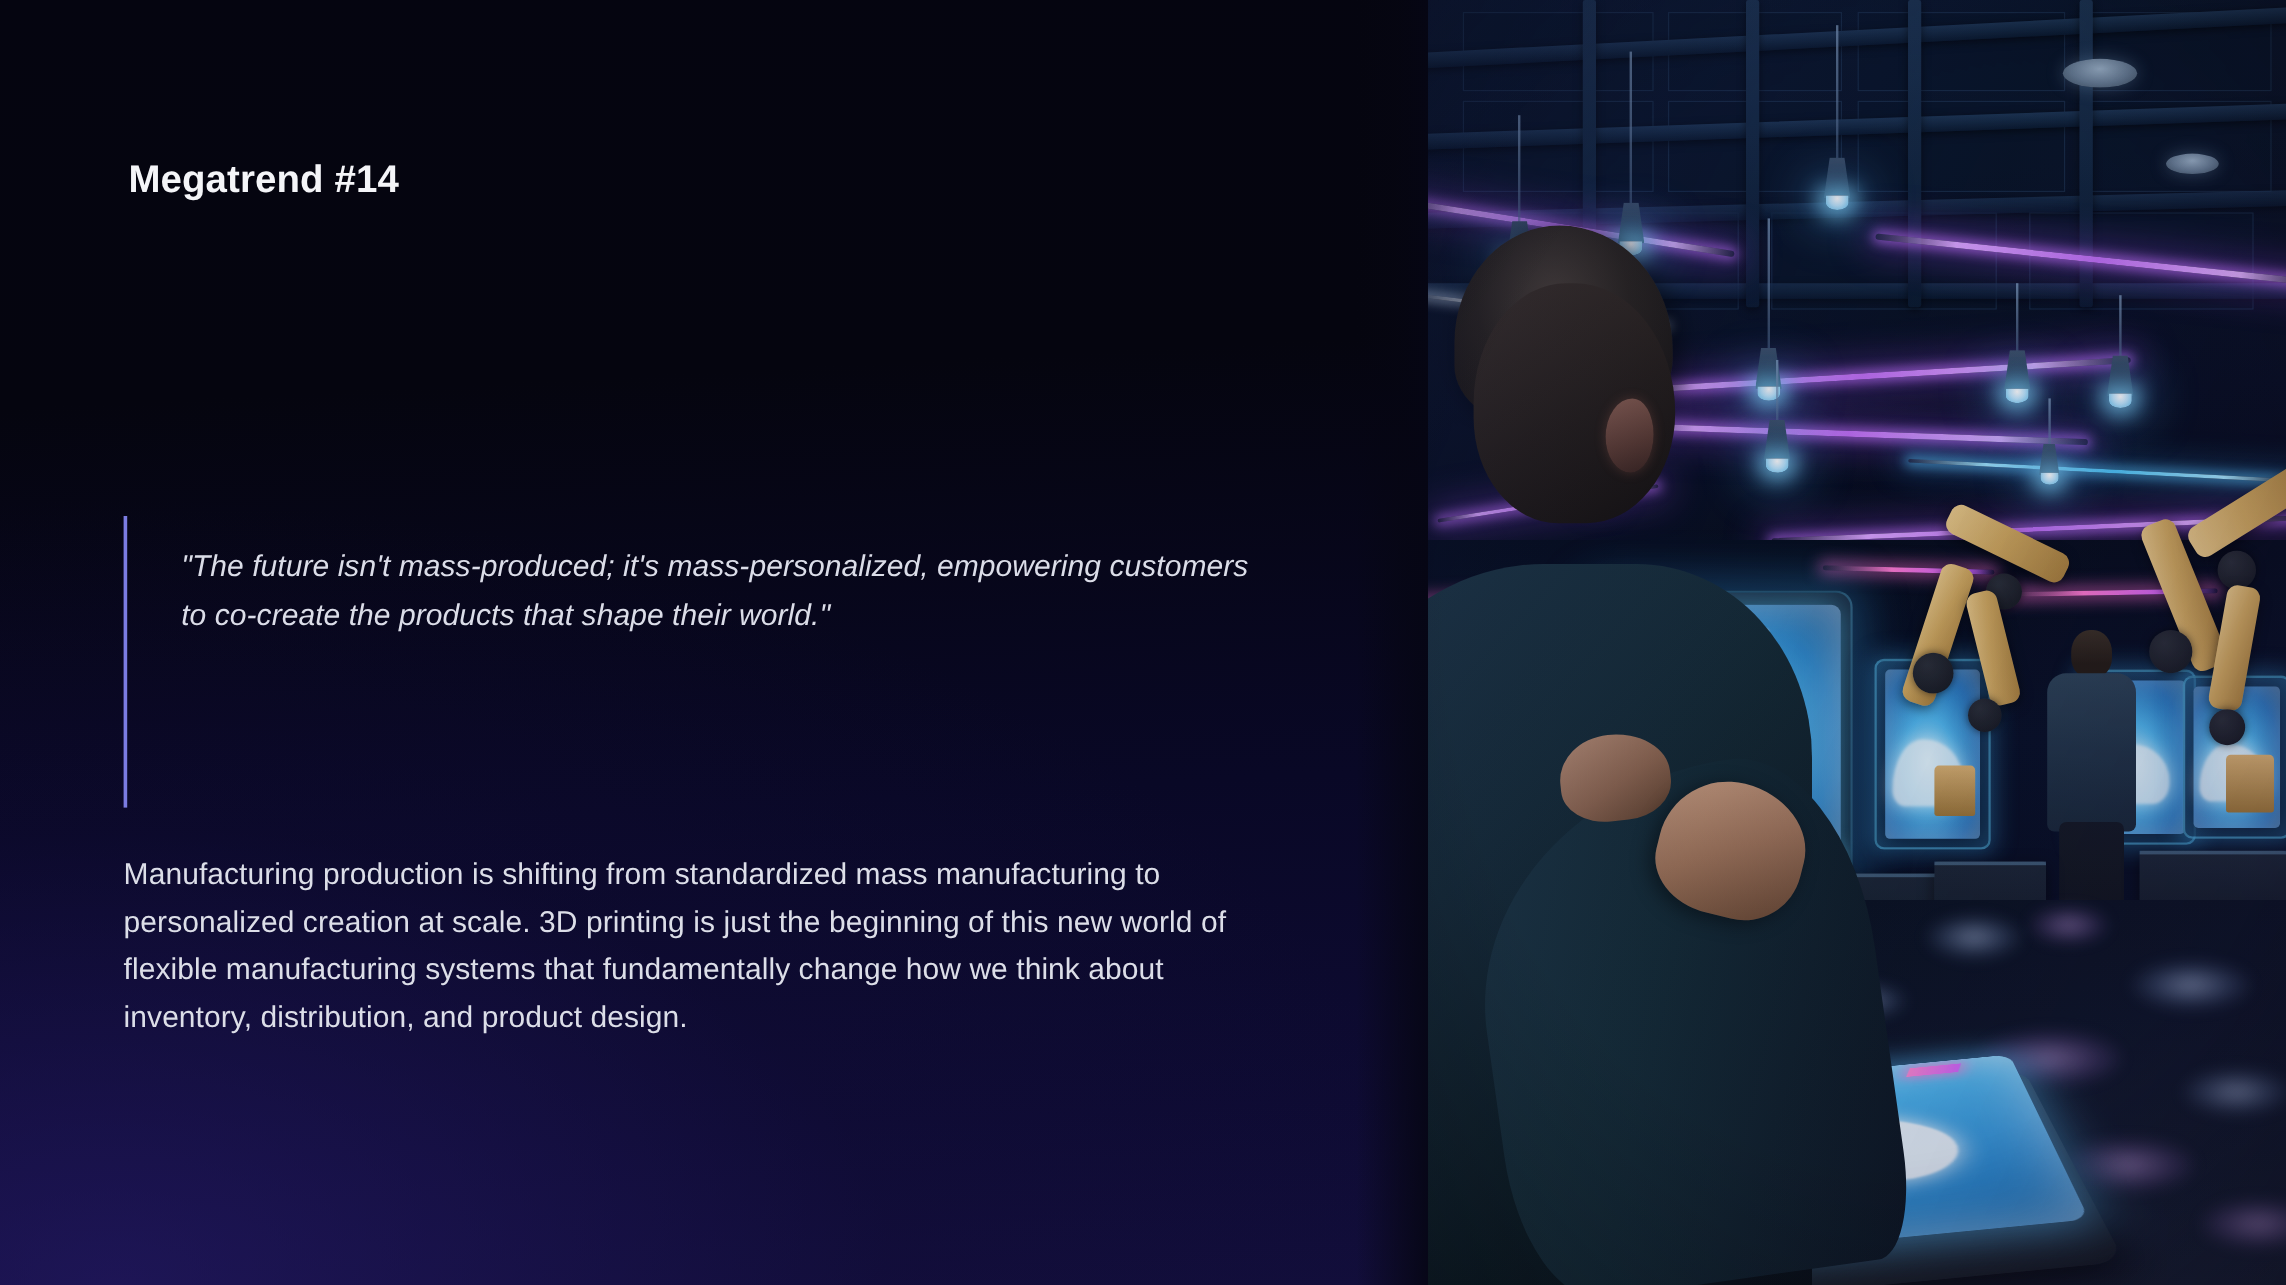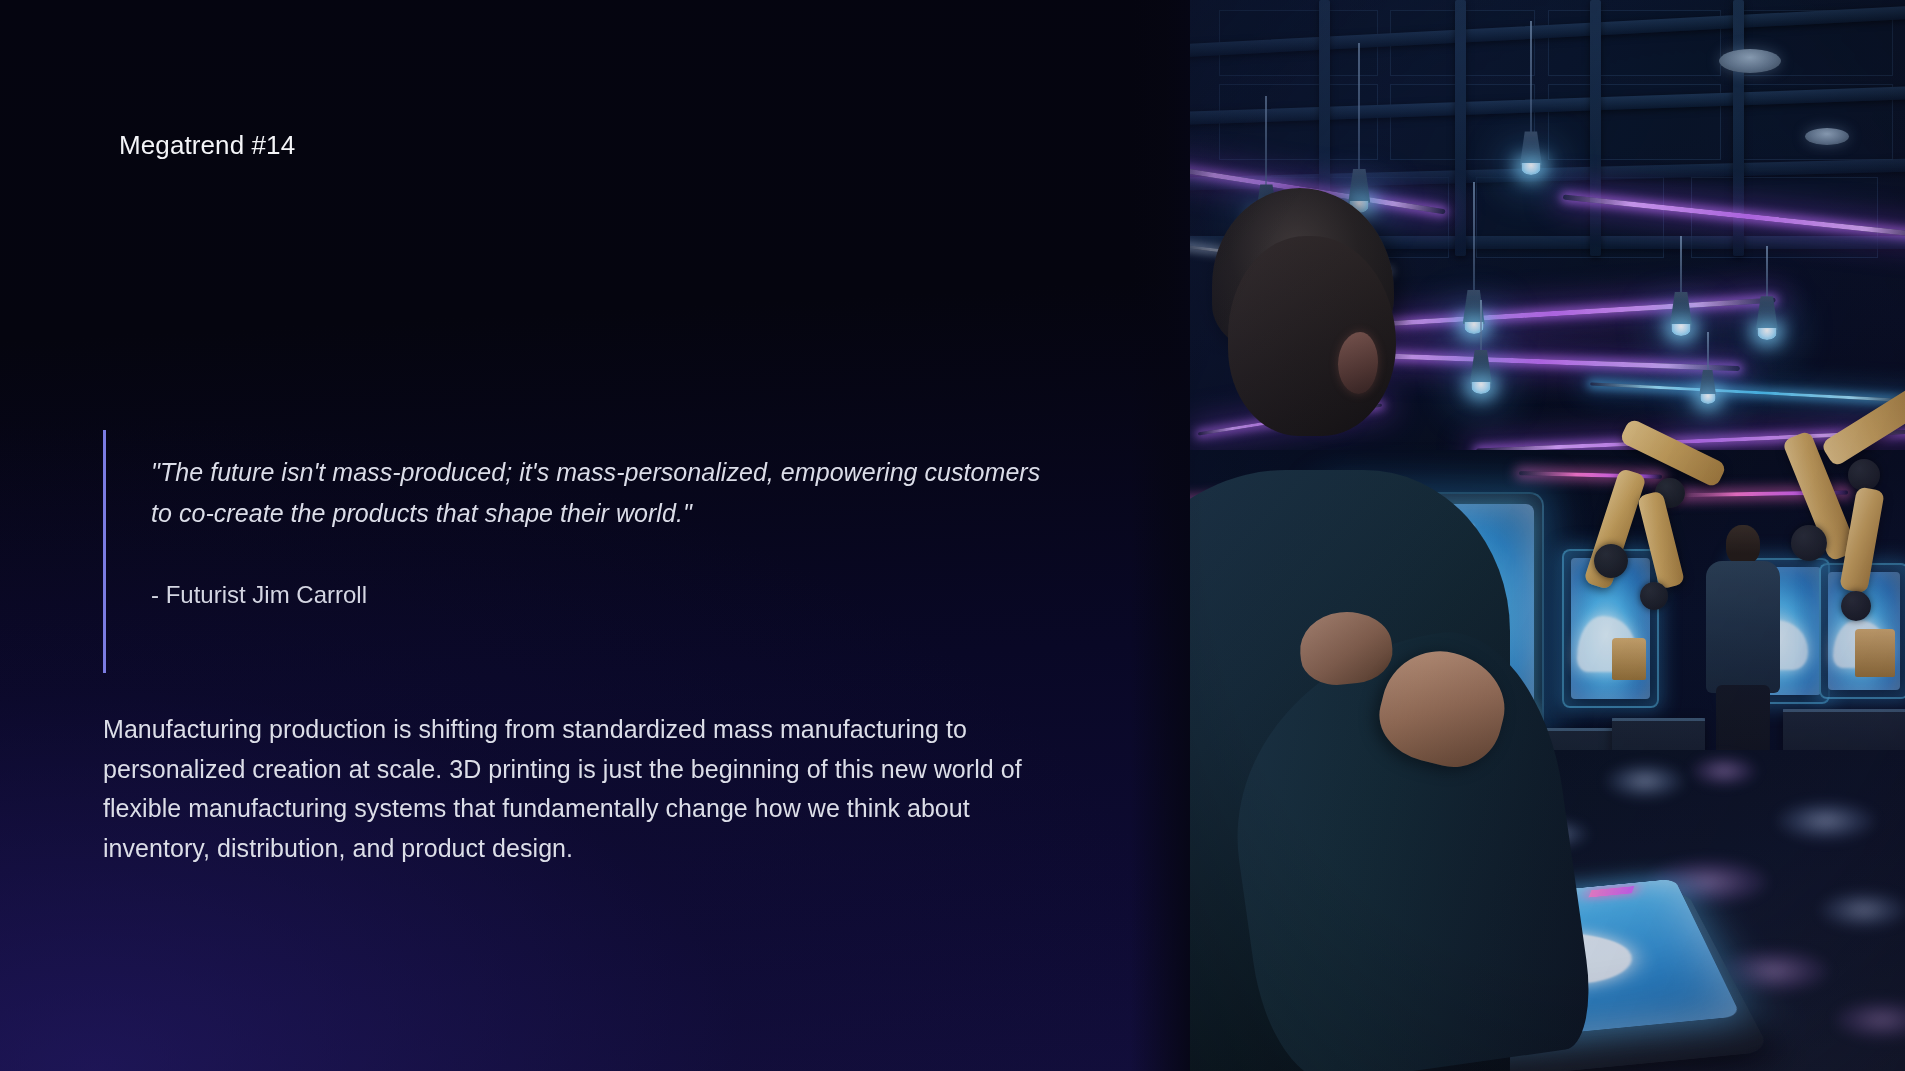--- a/index.html
+++ b/index.html
@@ -44,23 +44,23 @@
     position: absolute;
     left: 103px;
     top: 0;
     width: 990px;
     height: 100%;
   }
 
   .eyebrow {
     position: absolute;
     top: 130px;
-    left: 16px;
-    font-size: 26px;
-    font-weight: normal;
+    left: 4px;
+    font-size: 32px;
+    font-weight: bold;
     letter-spacing: 0.1px;
     color: #f4f5f8;
     line-height: 1.2;
     white-space: nowrap;
   }
 
   .headline {
     position: absolute;
     top: 192px;
     left: 0;
@@ -457,21 +457,20 @@
 <div id="slide">
 
   <div class="left-panel">
     <div class="content">
 
       <div class="eyebrow">Megatrend #14</div>
 
 
       <div class="quote-block">
         <p class="quote-text">"The future isn't mass-produced; it's mass-personalized, empowering customers to co-create the products that shape their world."</p>
-        <p class="quote-attr">- Futurist Jim Carroll</p>
       </div>
 
       <p class="body-copy">Manufacturing production is shifting from standardized mass manufacturing to personalized creation at scale. 3D printing is just the beginning of this new world of flexible manufacturing systems that fundamentally change how we think about inventory, distribution, and product design.</p>
 
     </div>
   </div>
 
   <div class="photo-panel">
     <div class="scene">
 

